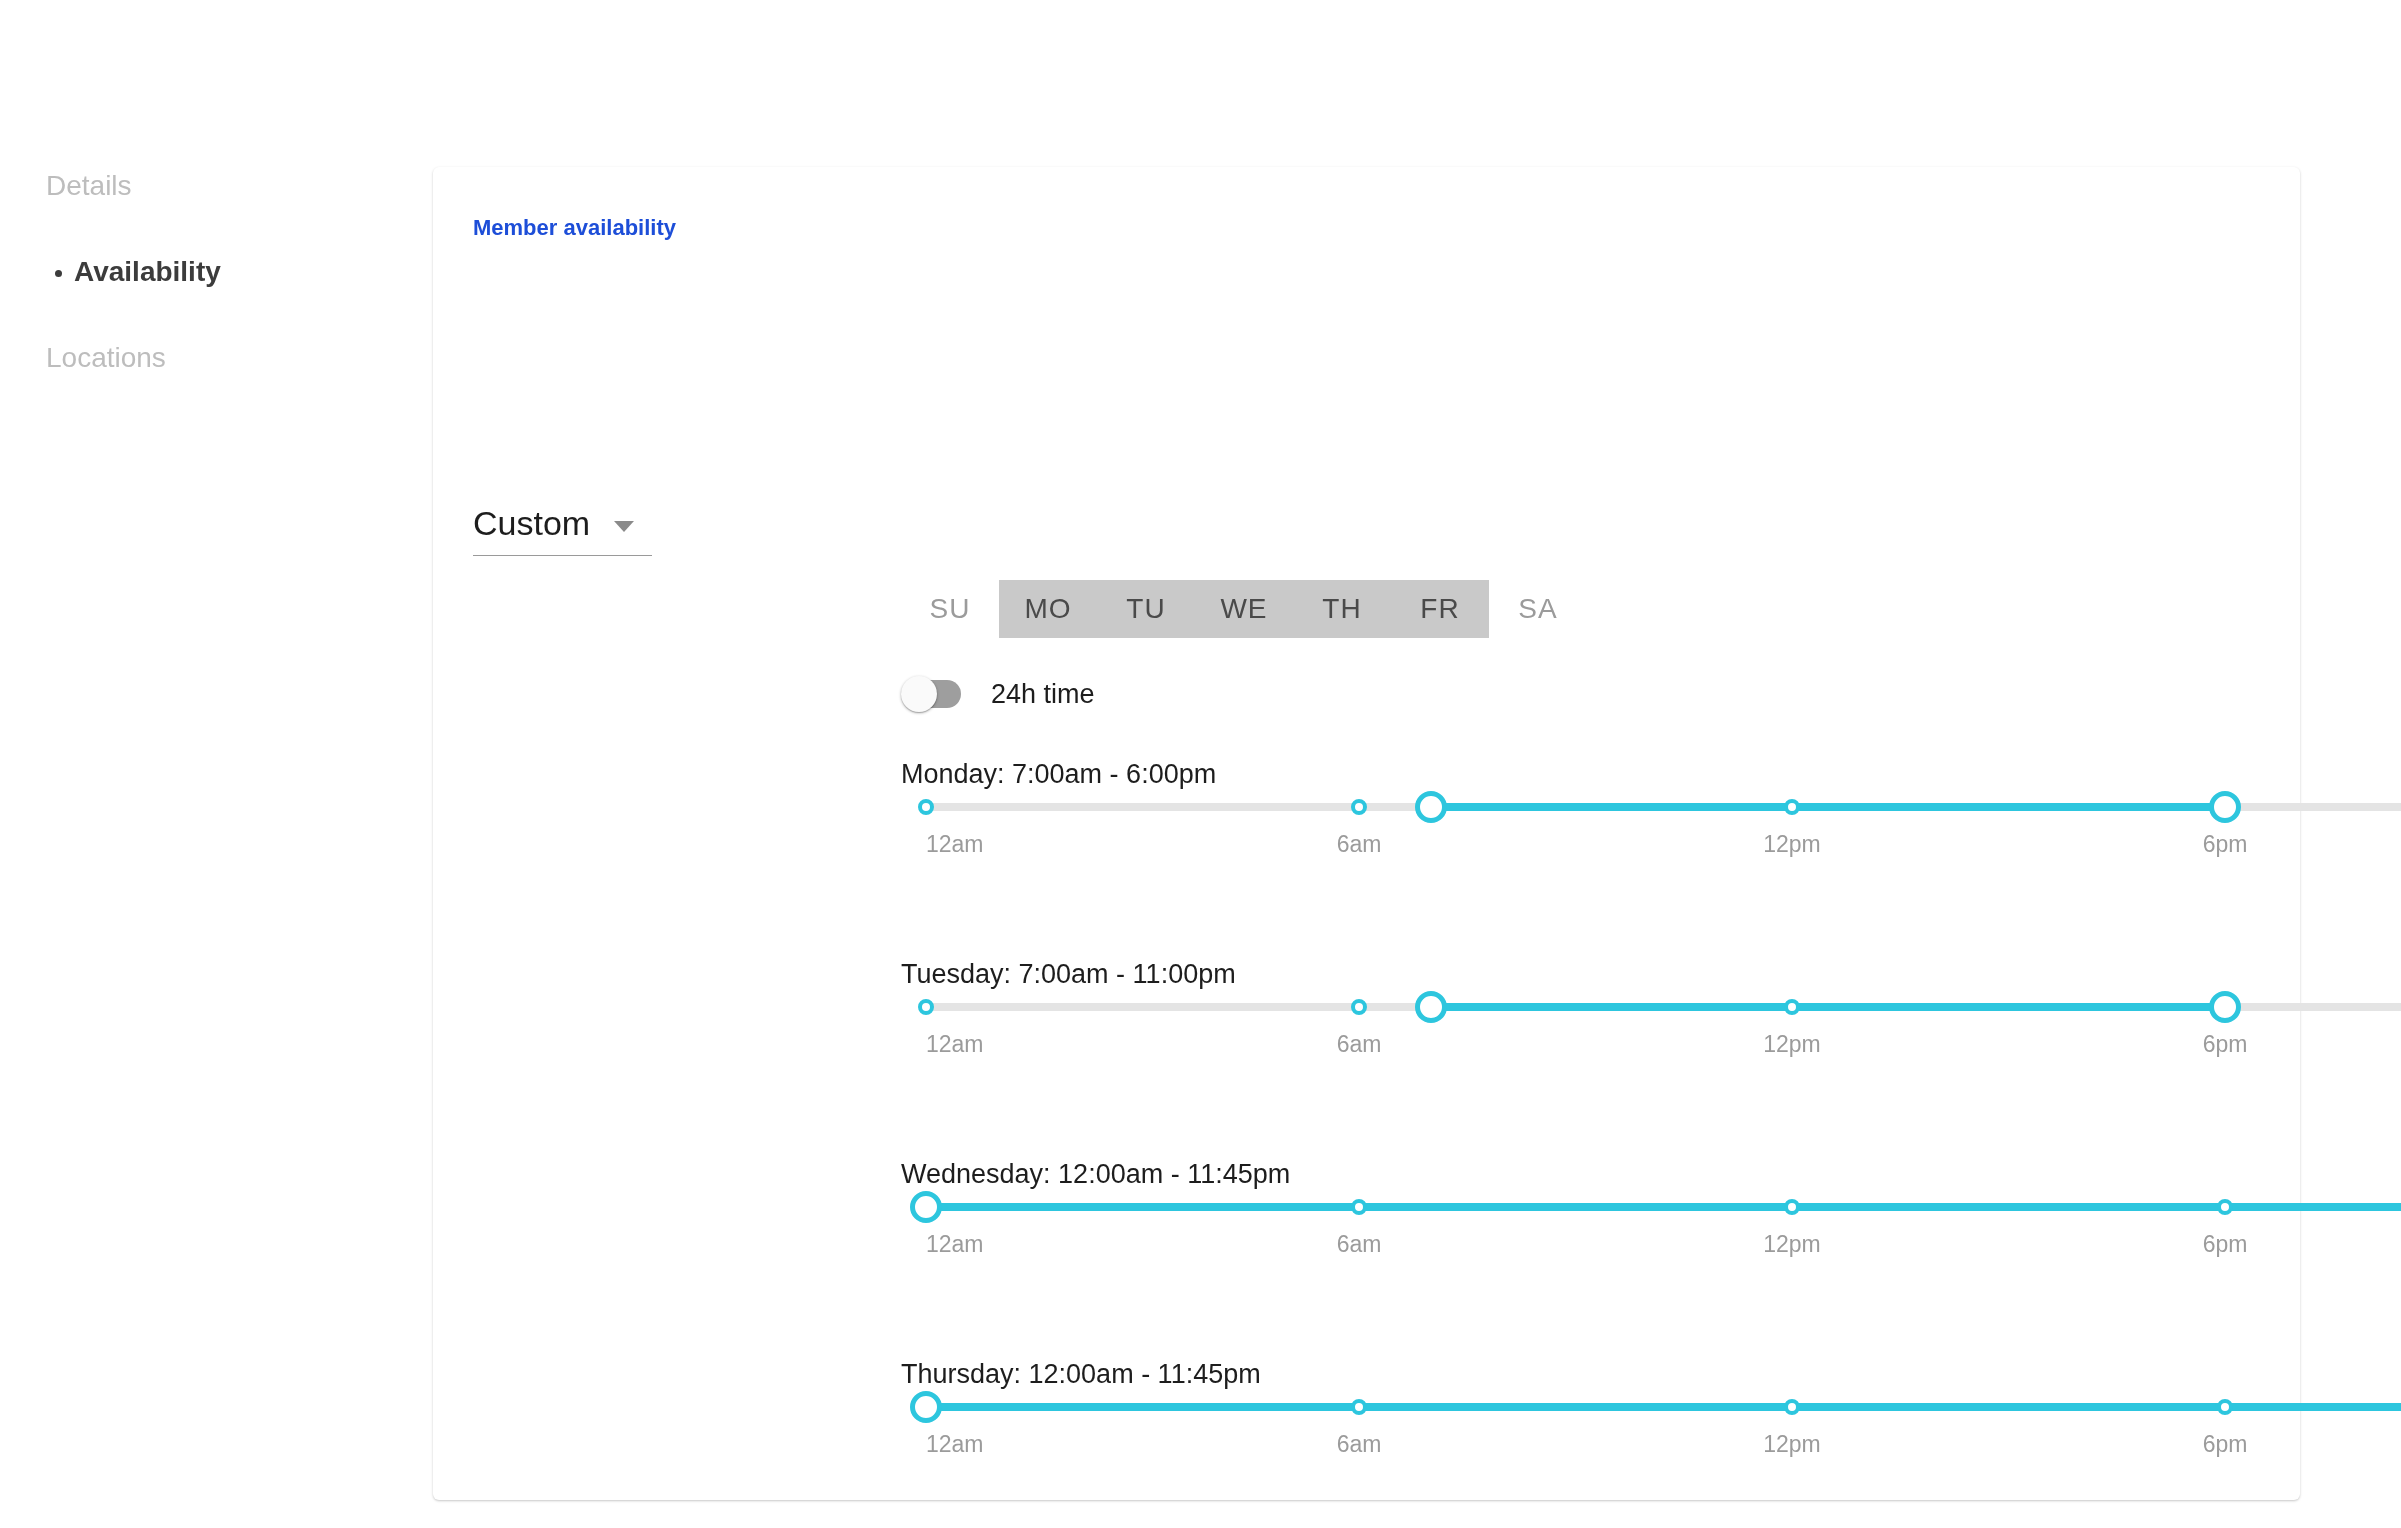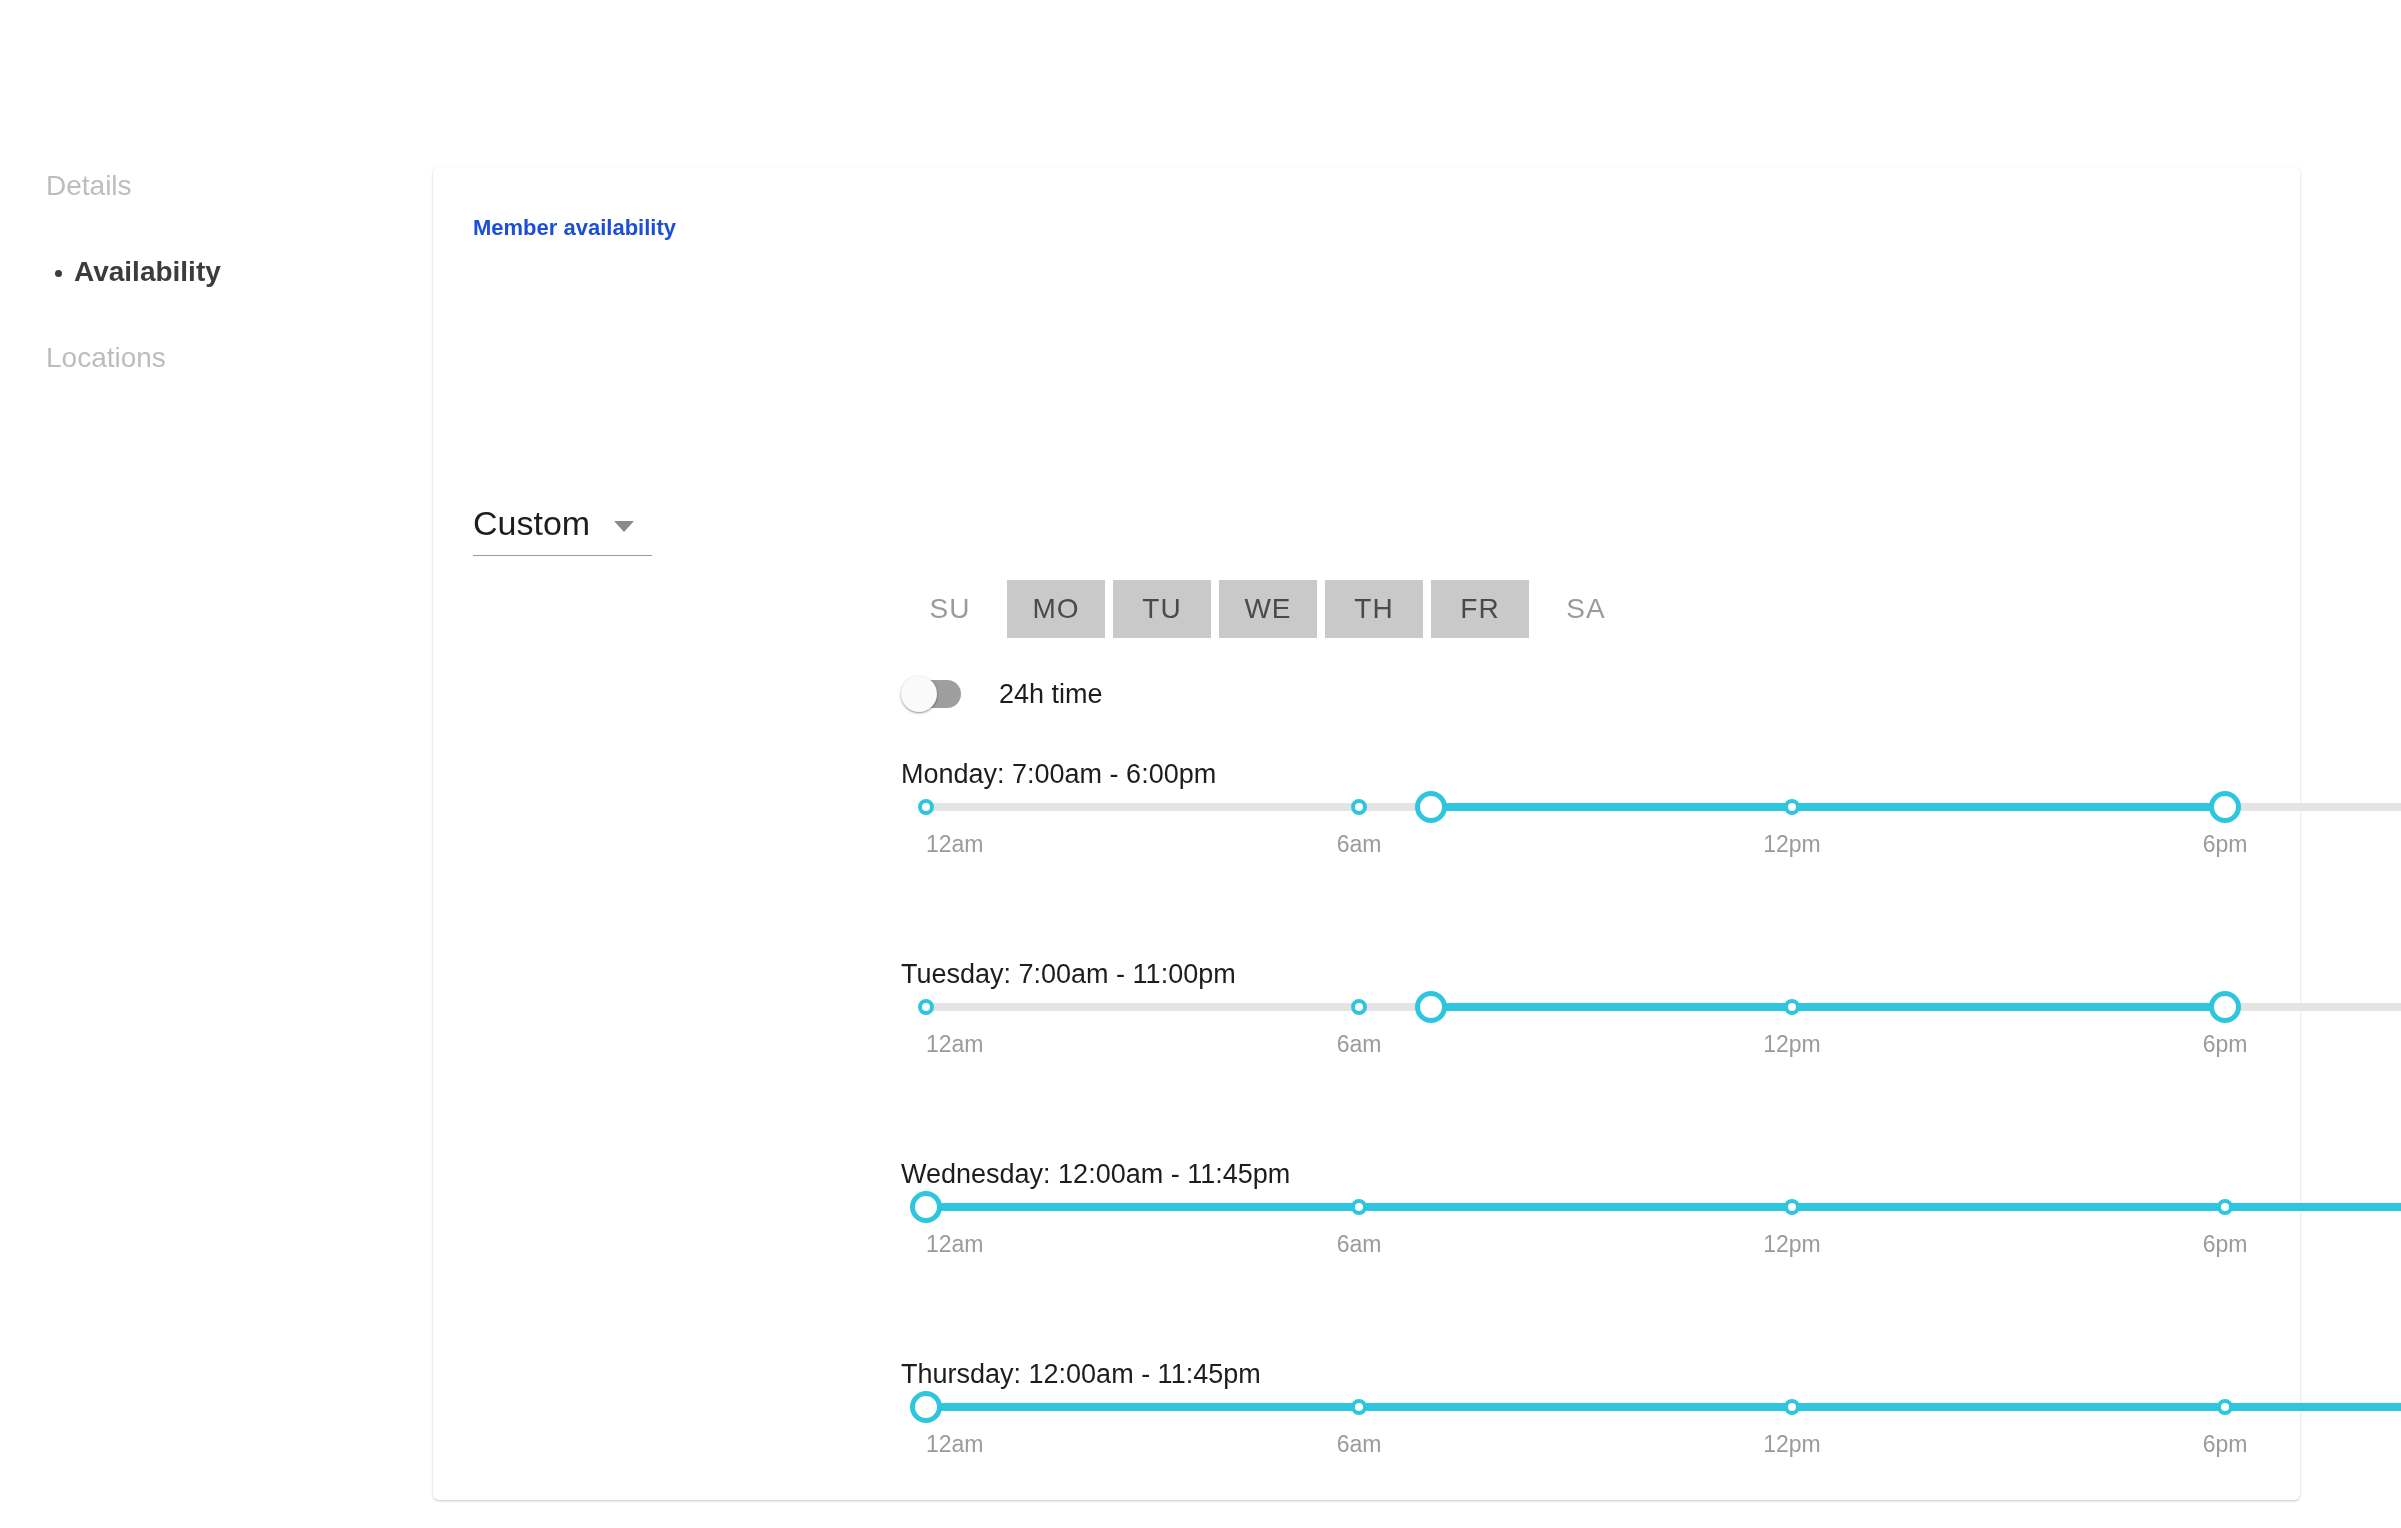--- a/index.html
+++ b/index.html
@@ -93,21 +93,20 @@
     border-top: 11px solid #8a8a8a;
   }
 
   
   .daybar {
     position: absolute;
     left: 468px; top: 413px;
     display: flex;
     align-items: center;
     height: 58px;
-    gap: 8px;
   }
   .day {
     width: 98px;
     text-align: center;
     font-size: 28px;
     color: #9b9b9b;
     line-height: 58px;
     letter-spacing: 1px;
     height: 58px;
   }
@@ -136,21 +135,21 @@
   }
   .toggle .knob {
     position: absolute;
     left: 0; top: 0;
     width: 36px; height: 36px;
     border-radius: 50%;
     background: #fafafa;
     box-shadow: 0 1px 3px rgba(0,0,0,.30), 0 1px 1px rgba(0,0,0,.18);
   }
   .toggle-label {
-    margin-left: 36px;
+    margin-left: 28px;
     font-size: 27px;
     color: #1d1d1d;
   }
 
   
   .rows { position: absolute; left: 0; top: 0; }
   .row { position: absolute; left: 0; width: 1867px; }
   .row-label {
     position: absolute;
     left: 468px; top: 0;

